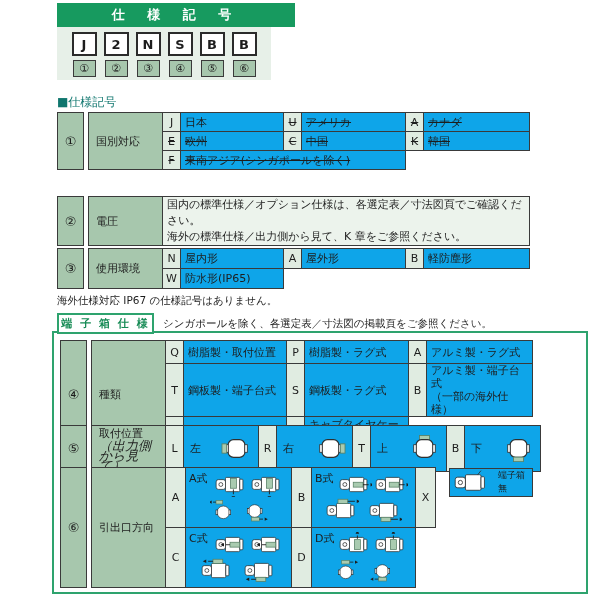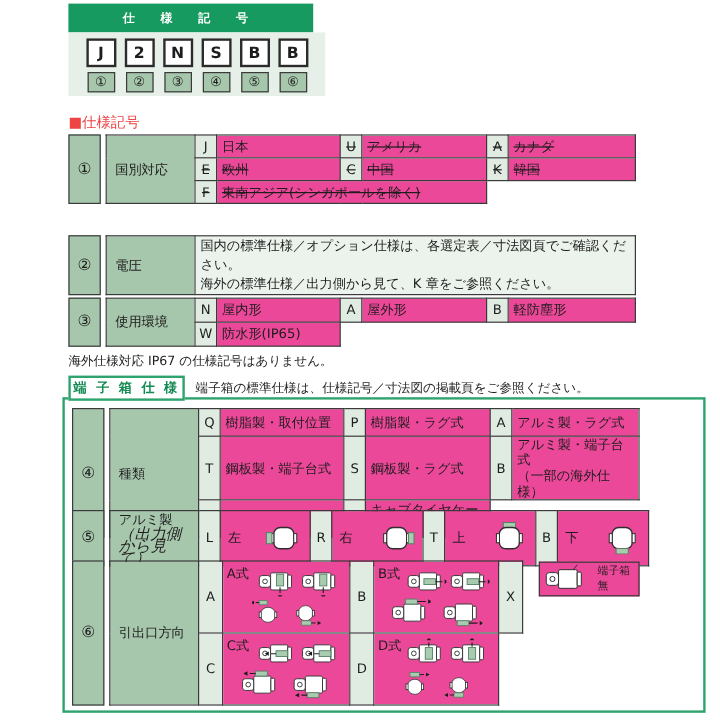--- a/index.html
+++ b/index.html
@@ -1,41 +1,41 @@
 <!DOCTYPE html>
 <html><head>
 <meta charset="utf-8">
 <style>
   html,body{margin:0;padding:0;background:#fff;}
   .page{position:relative;width:600px;height:600px;background:#fff;overflow:hidden;
         font-family:"DejaVu Sans","Liberation Sans",sans-serif;color:#1d1d1d;}
 
   
-  .banner{position:absolute;left:57px;top:3px;width:204px;height:24px;background:#179a5f;
-          color:#fff;font-size:10px;font-weight:bold;display:flex;align-items:center;
+  .banner{position:absolute;left:57px;top:3px;width:238px;height:24px;background:#179a5f;
+          color:#fff;font-size:13px;font-weight:bold;display:flex;align-items:center;
           justify-content:center;letter-spacing:9px;}
   .code-panel{position:absolute;left:57px;top:27px;width:214px;height:53px;background:#e7f0e8;
           display:flex;align-items:flex-start;justify-content:center;gap:9px;padding-top:5px;box-sizing:border-box;}
   .code-unit{display:flex;flex-direction:column;align-items:center;width:23px;}
   .code-letter{width:21px;height:20px;background:#fff;border:2px solid #2b2b2b;font-weight:bold;
           font-size:13px;display:flex;align-items:center;justify-content:center;}
   .code-num{width:21px;height:15px;margin-top:4px;background:#a7c7ad;border:1.4px solid #3a3a3a;
           font-size:11px;display:flex;align-items:center;justify-content:center;}
 
-  .heading{position:absolute;left:57px;top:94px;font-size:12px;color:#ef4444;}
+  .heading{position:absolute;left:57px;top:94px;font-size:12px;color:#0f766e;}
 
   .rowgroup{position:absolute;display:flex;align-items:stretch;}
   .numbox{width:27px;border:1.6px solid #3a3a3a;background:#a7c7ad;display:flex;align-items:center;
           justify-content:center;font-size:13px;margin-right:4px;box-sizing:border-box;}
 
   table.spec{border-collapse:collapse;table-layout:fixed;}
   .spec td{border:1.6px solid #3a3a3a;font-size:11px;padding:0 4px;vertical-align:middle;overflow:hidden;}
   .spec td.lab{background:#a7c7ad;padding-left:7px;}
   .spec td.code{background:#e0ece1;text-align:center;padding:0;}
-  .spec td.val{background:#ec4899;margin-left:13px;}
+  .spec td.val{background:#0ea5e9;margin-left:13px;}
   .spec td.wide{background:#ecf3ec;line-height:16px;}
   .spec td.ghost{border:none;background:transparent;}
   .s{text-decoration:line-through;text-decoration-thickness:1.3px;}
 
   .note{position:absolute;left:57px;font-size:10.5px;color:#1d1d1d;}
 
   
   .tb-frame{position:absolute;left:52px;top:331px;width:536px;height:263px;border:2px solid #2ea36e;box-sizing:border-box;background:#fff;}
   .tb-tab{position:absolute;left:57px;top:313px;width:97px;height:21px;border:2px solid #2ea36e;background:#fff;
           color:#158a54;font-size:11px;font-weight:bold;display:flex;align-items:center;justify-content:center;
@@ -176,21 +176,21 @@
         <td class="val">防水形(IP65)</td>
         <td class="ghost" colspan="4"></td>
       </tr>
     </tbody>
       </table>
   </div>
   <div class="note" style="top:294px;">海外仕様対応 IP67 の仕様記号はありません。</div>
 
   <div class="tb-frame"></div>
   <div class="tb-tab">端 子 箱 仕 様</div>
-  <div class="tb-note">端子箱の標準仕様は、仕様記号／寸法図の掲載頁をご参照ください。</div>
+  <div class="tb-note">シンガポールを除く、各選定表／寸法図の掲載頁をご参照ください。</div>
 
   <div class="rowgroup" style="left:60px;top:340px;">
     <div class="numbox">④</div>
     <table class="spec">
       <colgroup>
           <col style="width:74px">
           <col style="width:18px">
           <col style="width:103px">
           <col style="width:18px">
           <col style="width:104px">
@@ -239,21 +239,21 @@
           <col style="width:18px">
           <col style="width:76px">
           <col style="width:18px">
           <col style="width:76px">
           <col style="width:18px">
           <col style="width:76px">
         </colgroup>
       <tbody>
           <tr>
         <td class="lab" style="height:33px">
-          <span>アルミ製</span>
+          <span>取付位置</span>
           <span class="sublab">（出力側から見て）</span>
         </td>
         <td class="code">L</td>
         <td class="val">
               <div class="poscell">
                 <span class="ptxt">左</span>
                 <span class="micon">
                   <svg width="31" height="27" viewBox="0 0 36 32" xmlns="http://www.w3.org/2000/svg">
                     <rect x="8" y="5.5" width="20" height="21" rx="6.5" fill="#fff" stroke="#2f2f2f" stroke-width="1.4"></rect>
                     <rect x="5.2" y="11.5" width="3" height="9" fill="#fff" stroke="#2f2f2f"></rect>

